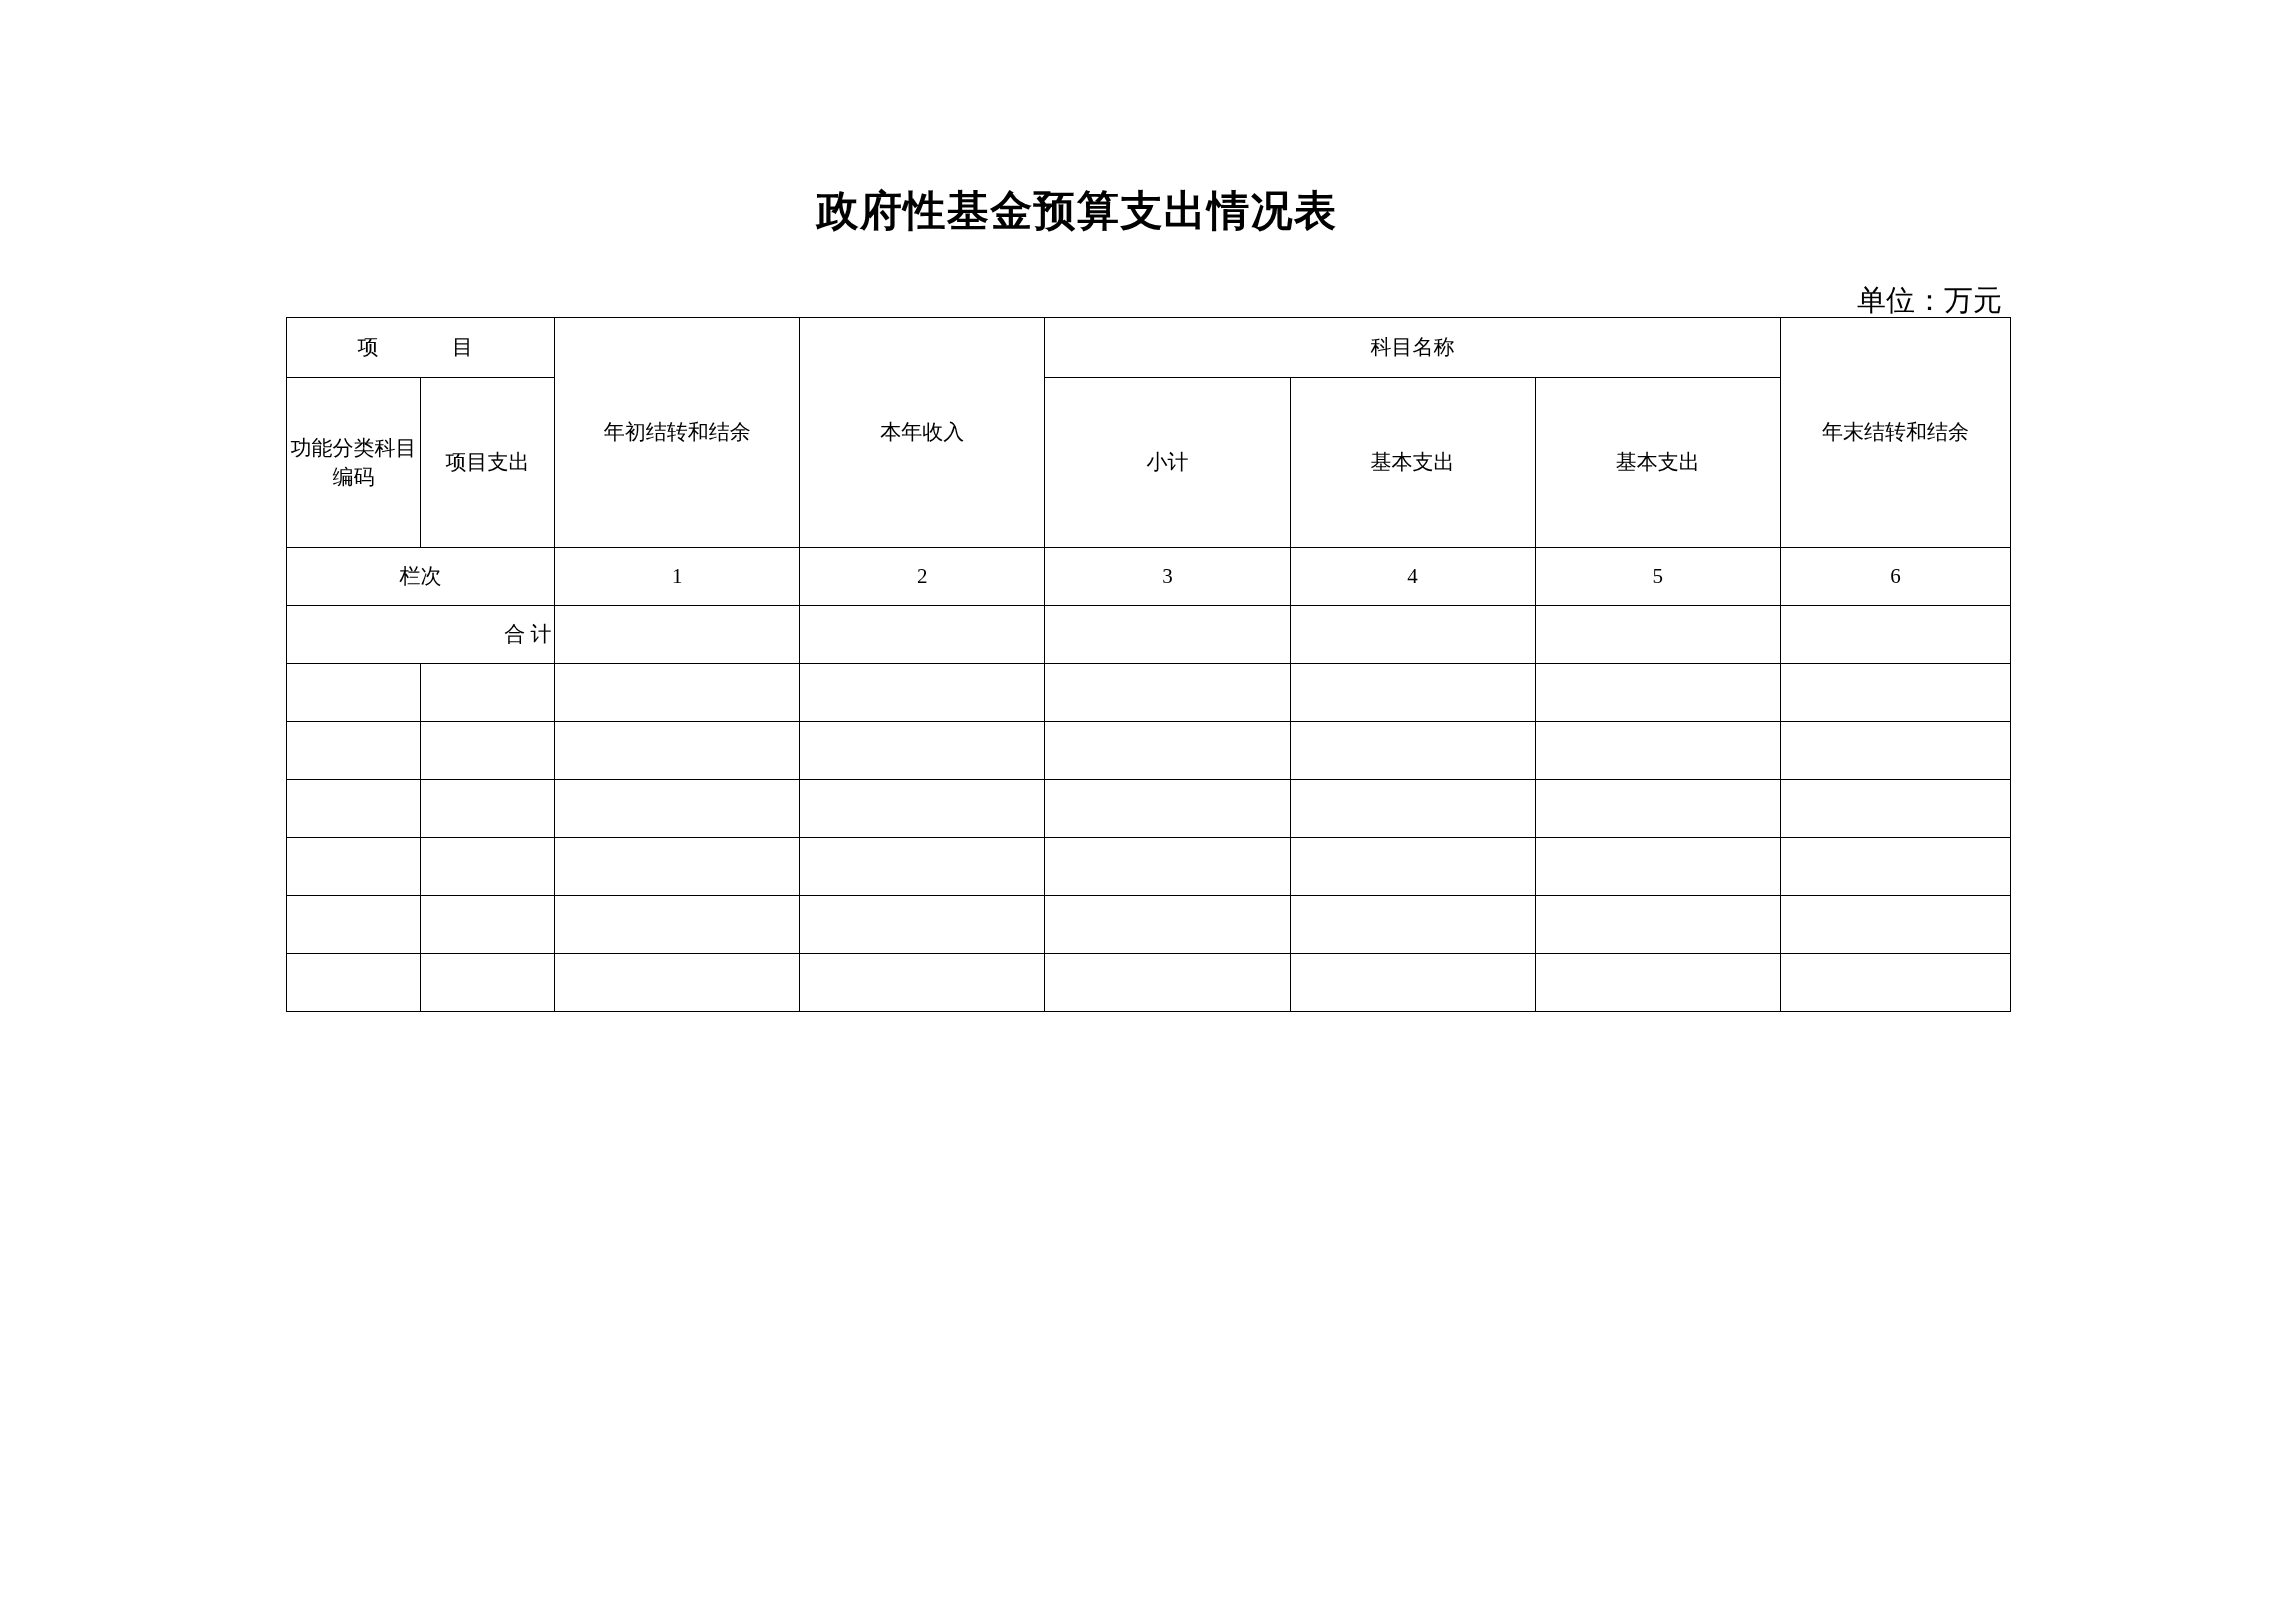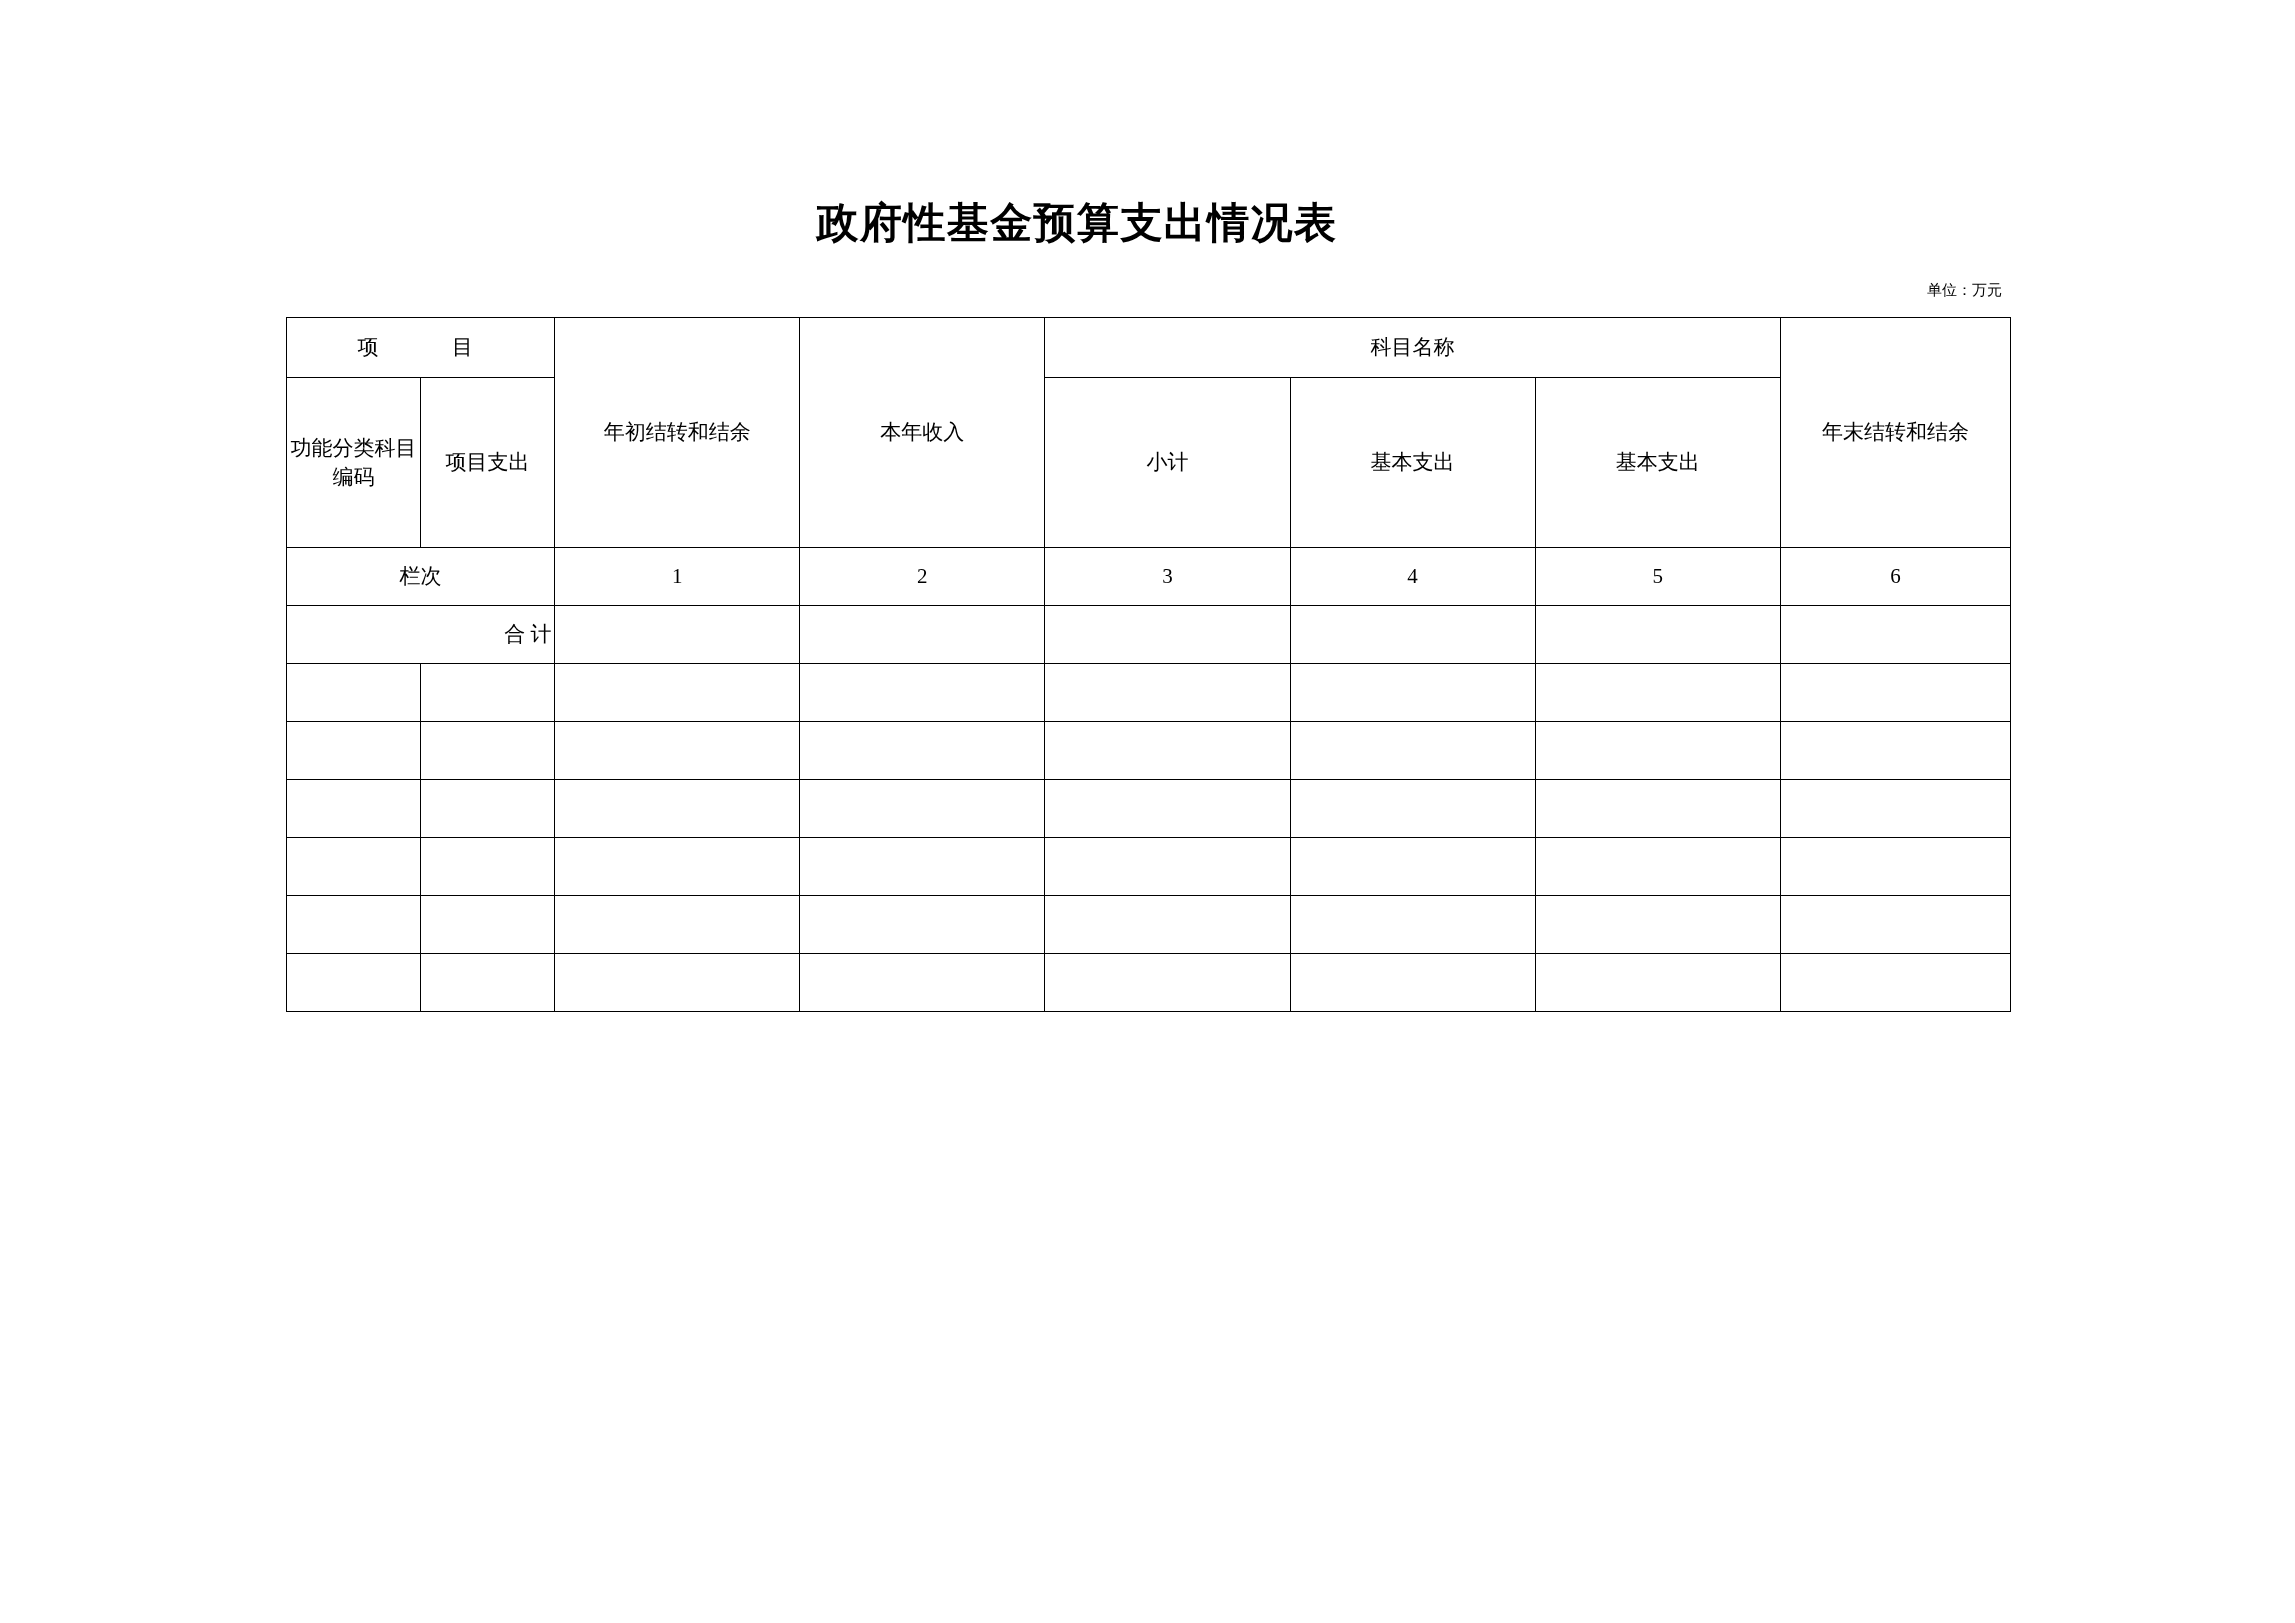--- a/index.html
+++ b/index.html
@@ -25,27 +25,26 @@
   .doc-title {
     position: absolute;
     left: 0;
     top: 183px;
     width: 2154px;
     text-align: center;
     font-size: 42px;
     font-weight: bold;
     letter-spacing: 1.4px;
     font-family: "Liberation Serif", "DejaVu Serif", serif;
-    margin-top: 12px;
   }
   .unit-label {
     position: absolute;
     right: 293px;
     top: 281px;
-    font-size: 15px;
+    font-size: 29px;
     font-family: "Liberation Serif", "DejaVu Serif", serif;
   }
   .table-wrap {
     position: absolute;
     left: 286px;
     top: 317px;
     width: 1725px;
   }
   table.budget {
     border-collapse: collapse;

